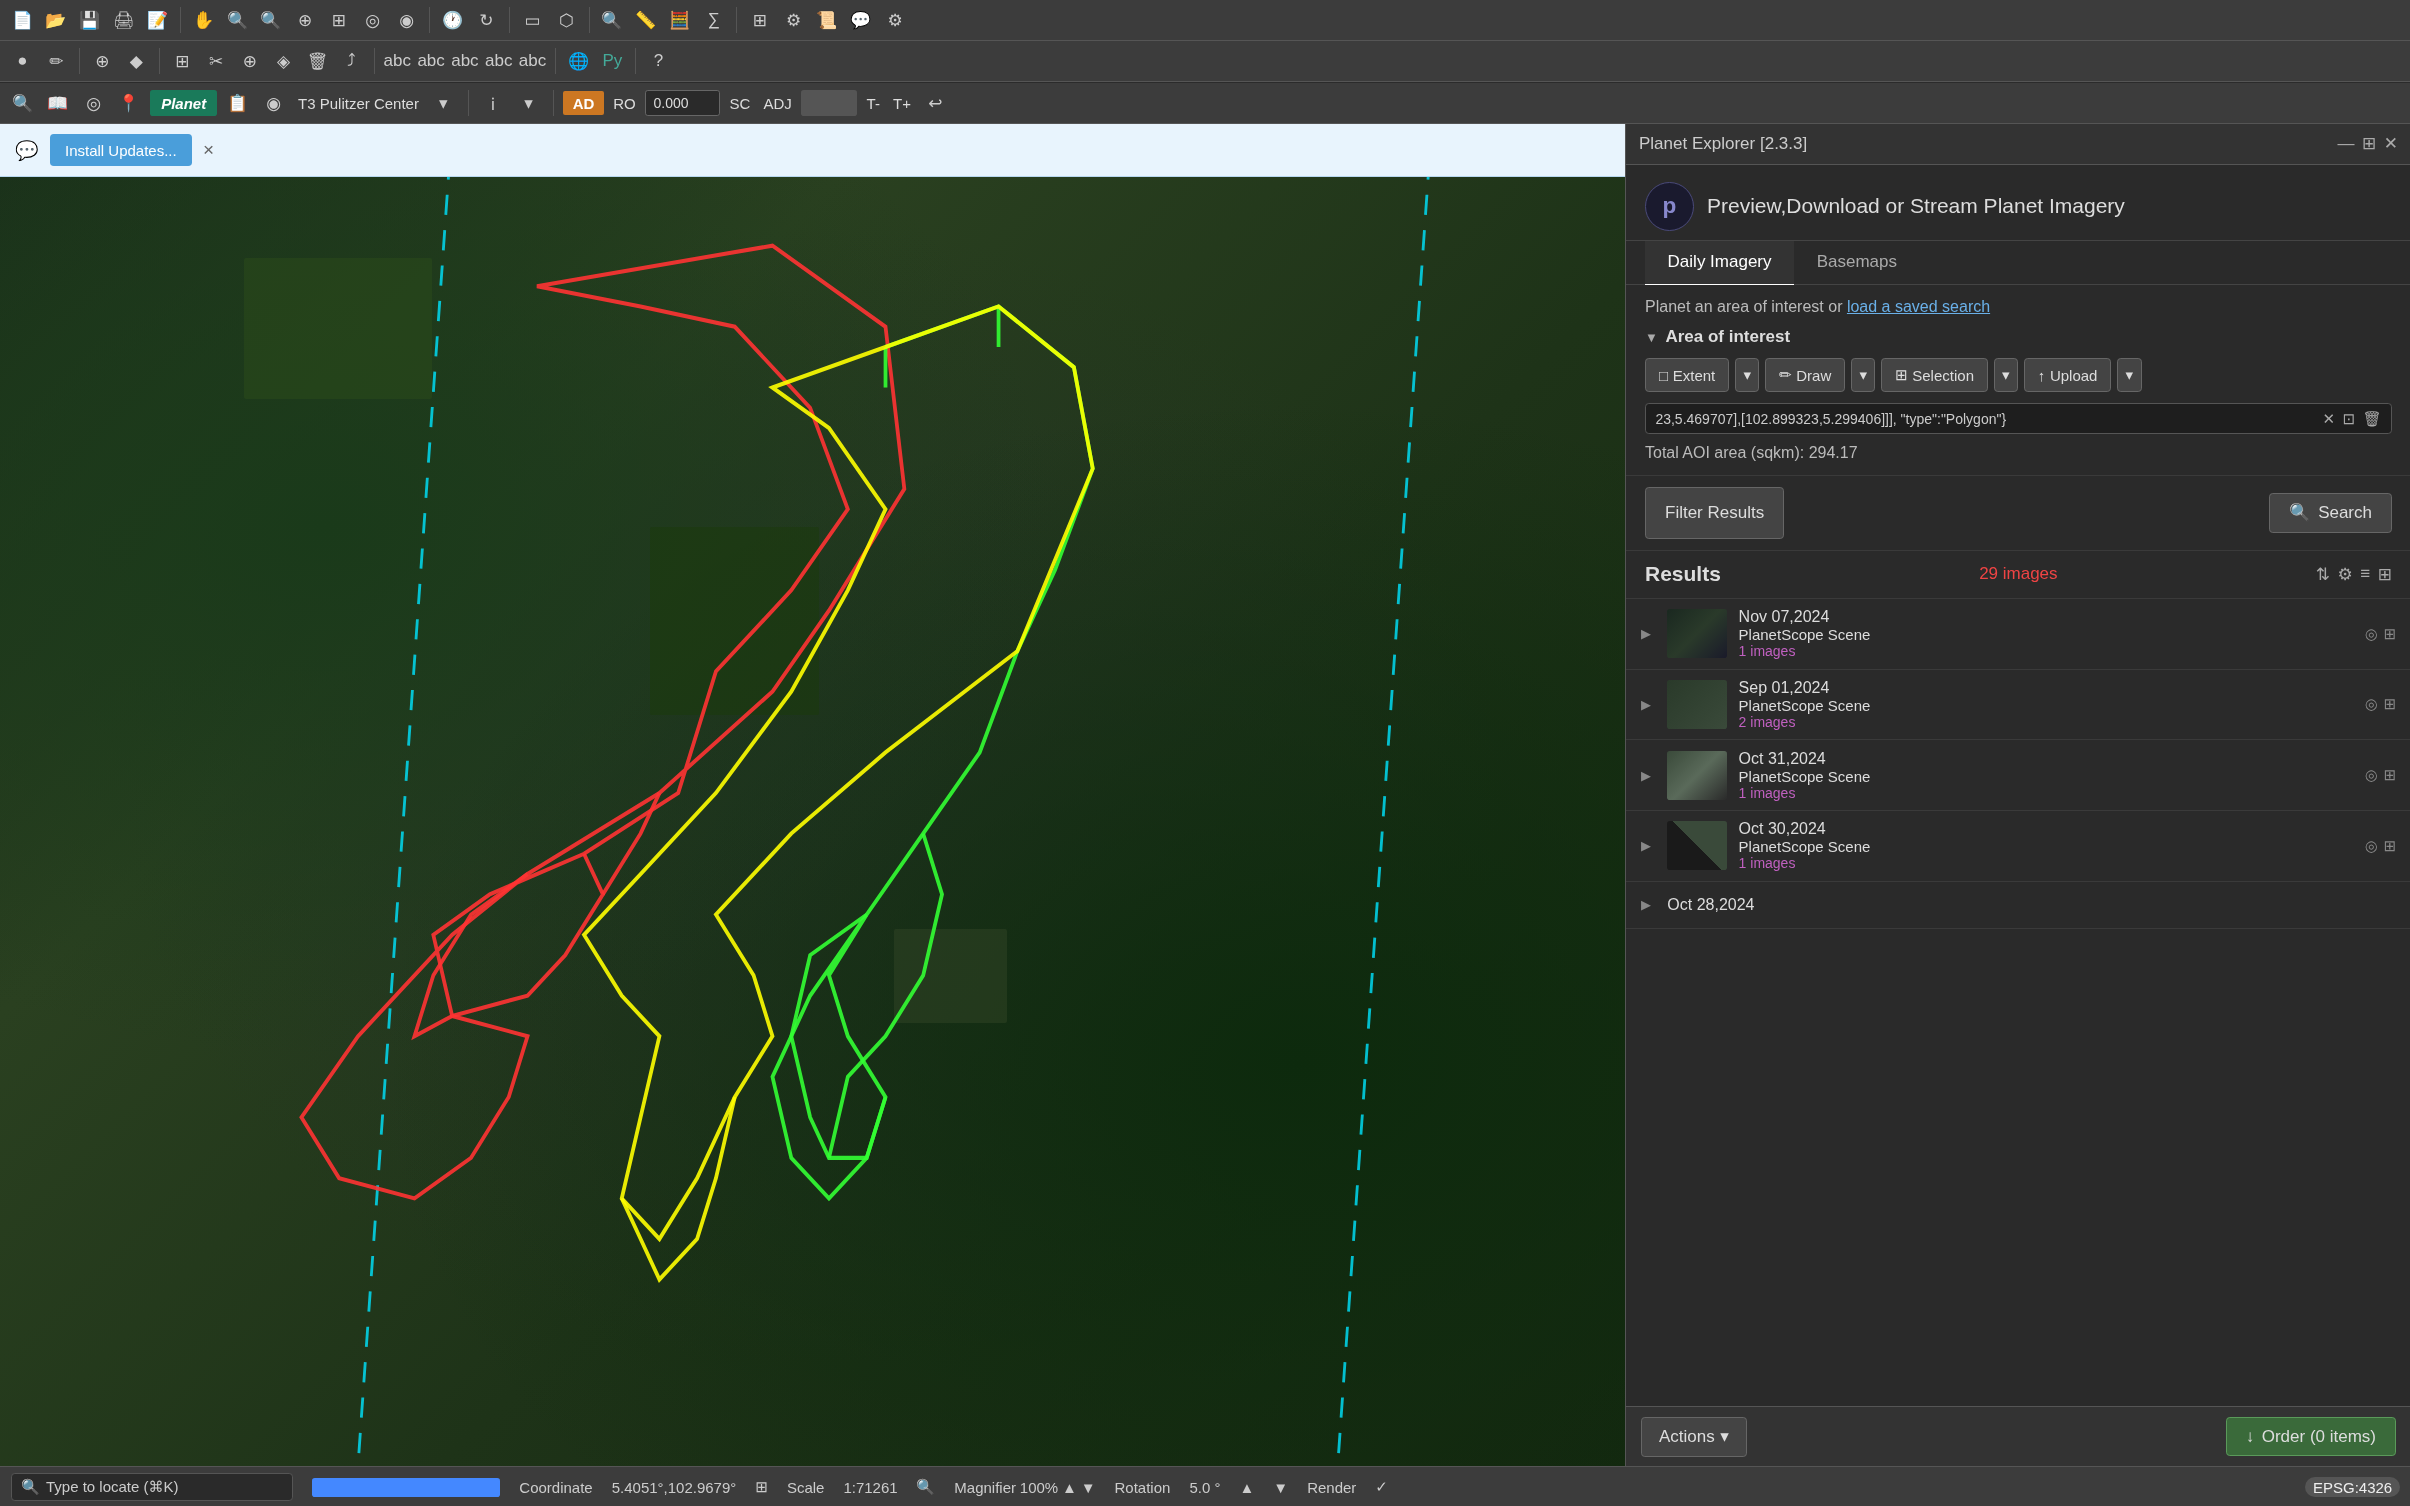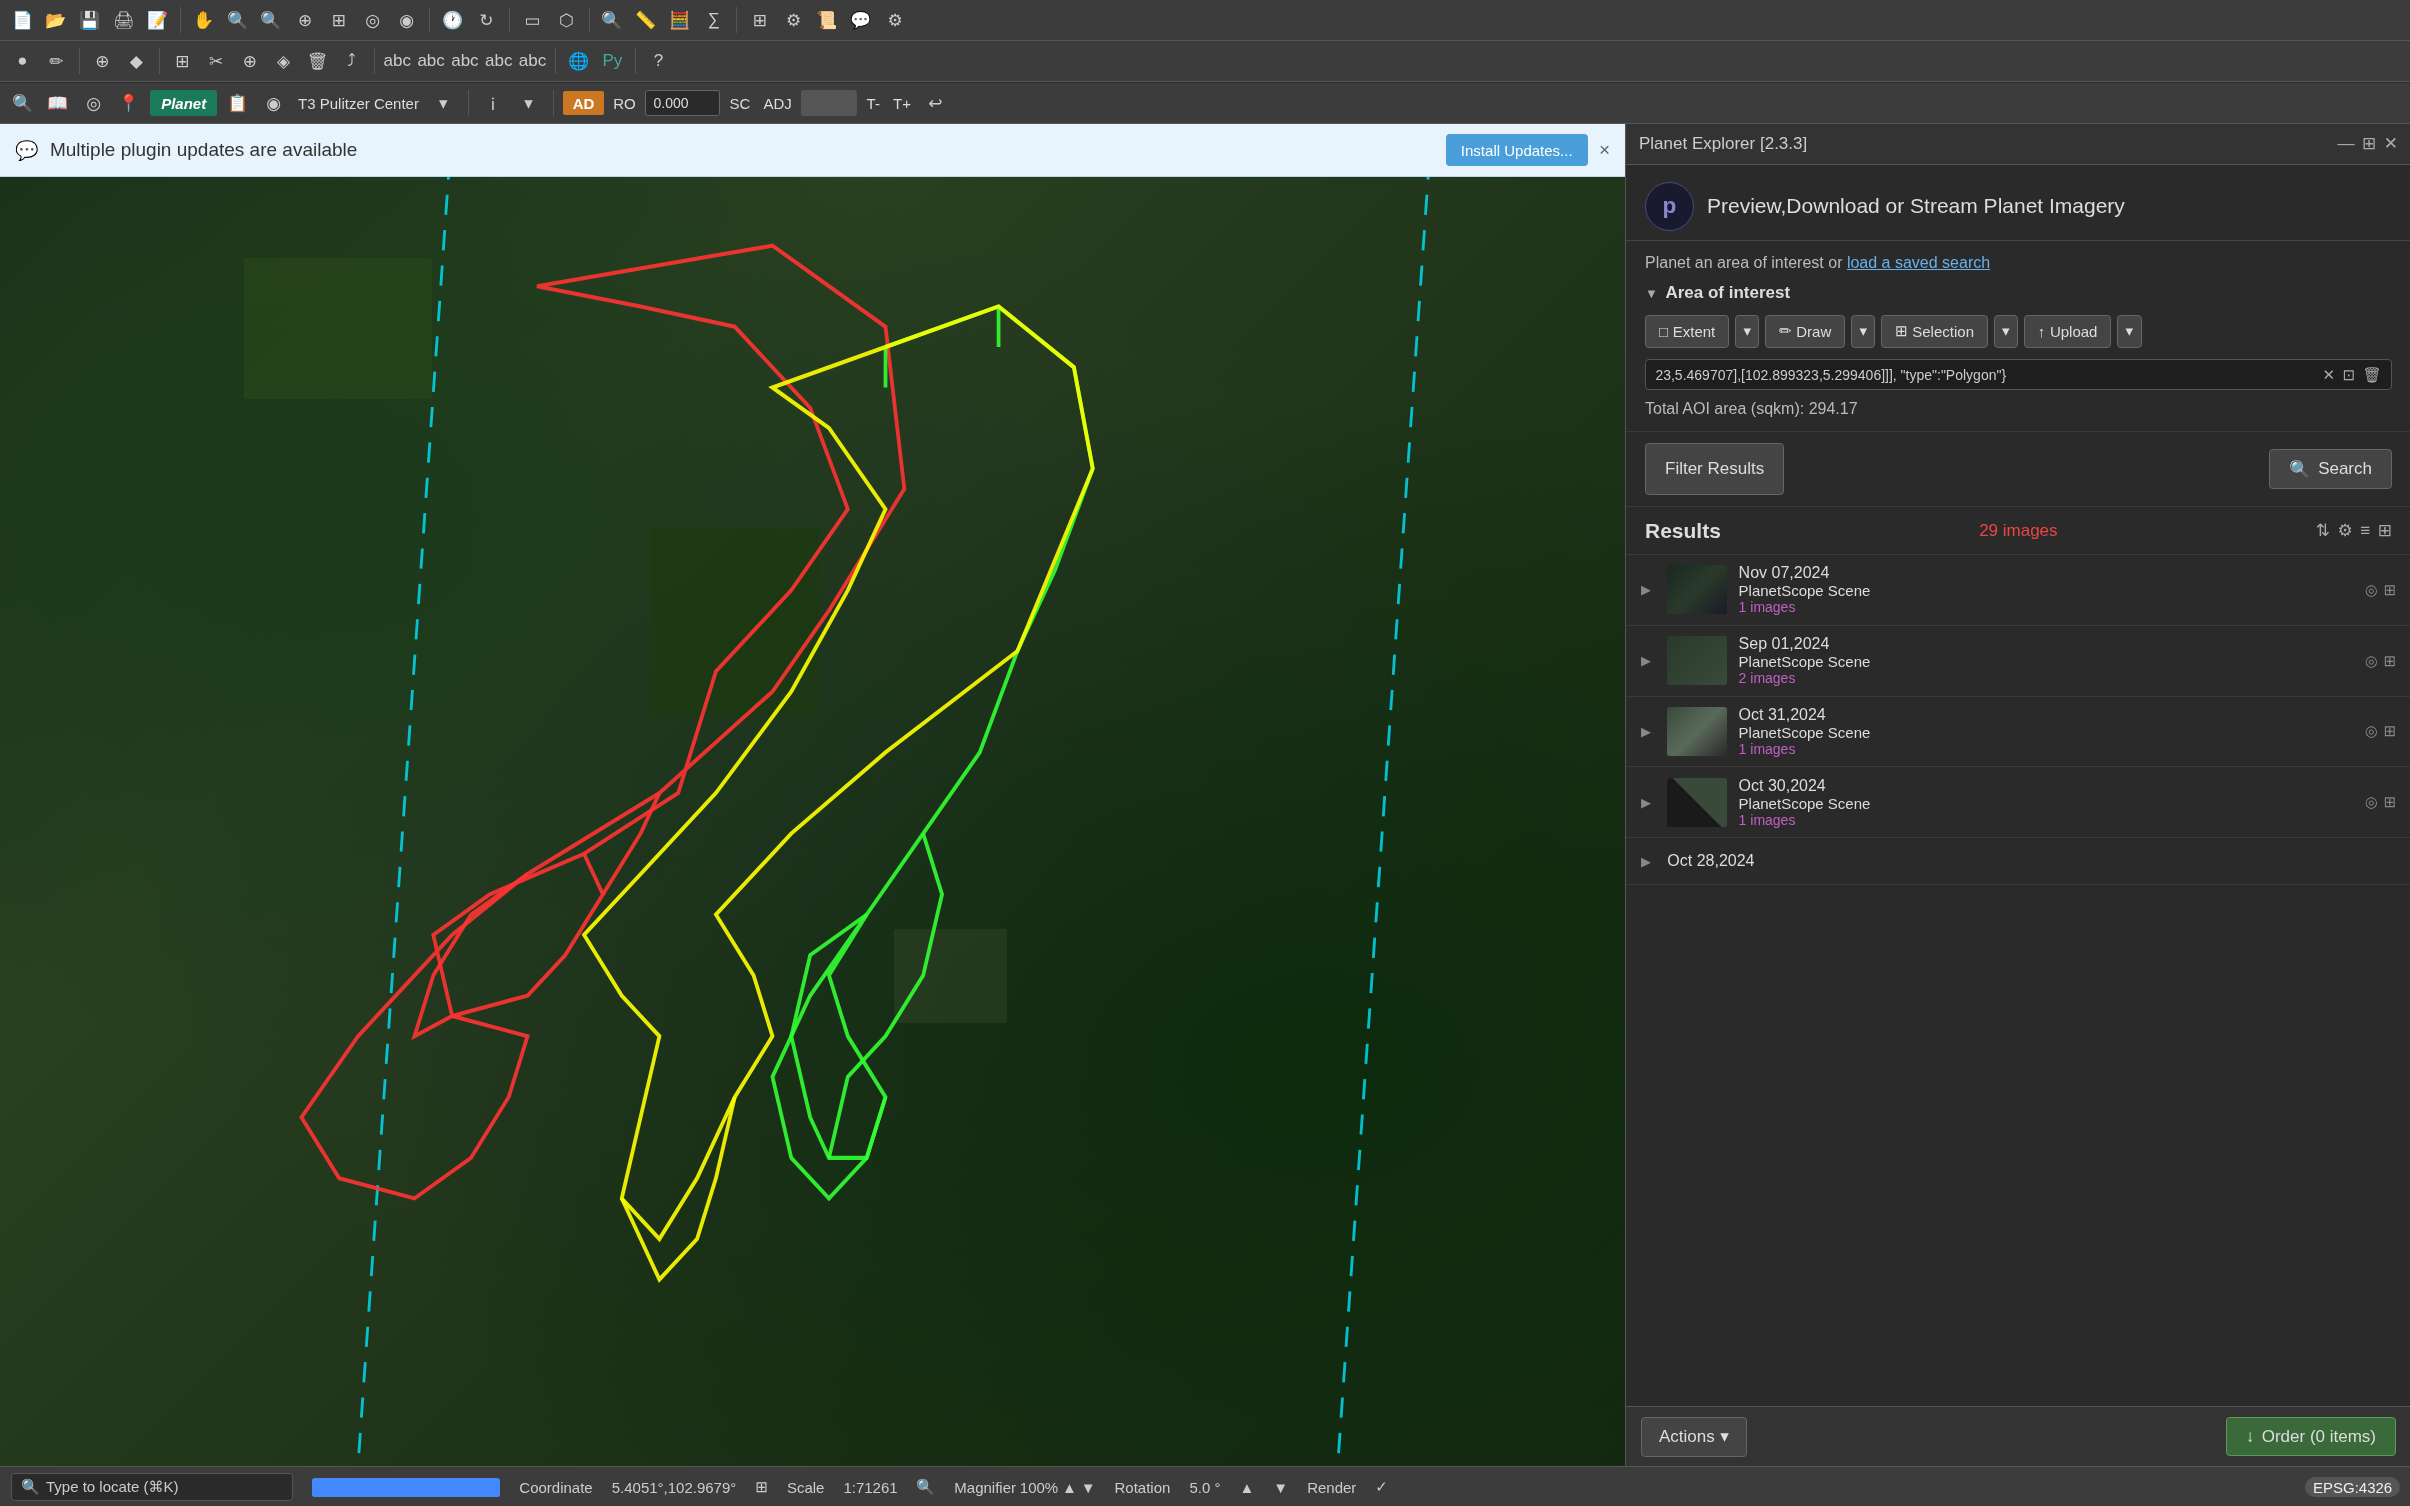--- a/index.html
+++ b/index.html
@@ -319,21 +319,20 @@
   <div class="toolbar-label">SC</div>
   <div class="toolbar-label">ADJ</div>
   <div style="width:56px;height:26px;background:#555;border-radius:2.8px;"></div>
   <div class="toolbar-label">T-</div>
   <div class="toolbar-label">T+</div>
   <div class="toolbar-icon">↩</div>
 </div>
 
 <div class="notification-bar">
   <div class="notif-icon">💬</div>
-  <div class="notif-text">Multiple plugin updates are available</div>
   <button class="notif-btn">Install Updates...</button>
   <button class="notif-close">×</button>
 </div>
 
 <div class="map-area">
   <div class="map-bg">
 
     <div class="satellite-patch" style="top:10%;left:15%;width:188px;height:141px;background:#2a4a1a;opacity:0.6;"></div>
     <div class="satellite-patch" style="top:30%;left:40%;width:169px;height:188px;background:#1a3a0a;opacity:0.5;"></div>
     <div class="satellite-patch" style="top:60%;left:55%;width:113px;height:94px;background:#3a4a2a;opacity:0.4;"></div>
@@ -377,20 +376,24 @@
 
   <div class="panel-body">
 
     <div class="planet-header">
       <div class="planet-logo">
         <span>p</span>
       </div>
       <div class="planet-title">Preview,Download or Stream Planet Imagery</div>
     </div>
 
+    <div class="tabs">
+      <div class="tab active">Daily Imagery</div>
+      <div class="tab">Basemaps</div>
+    </div>
 
     <div class="aoi-section">
       <div class="aoi-link-row">
         <span>Planet an area of interest or</span>
         <span class="aoi-link">load a saved search</span>
       </div>
 
       <div class="aoi-title-row">
         <span class="aoi-chevron">▼</span>
         <span class="aoi-title">Area of interest</span>

